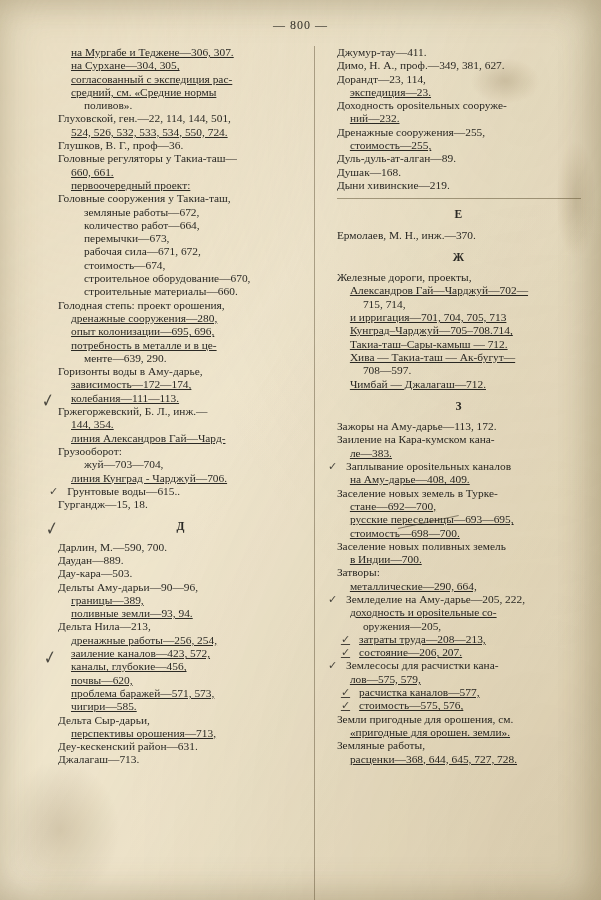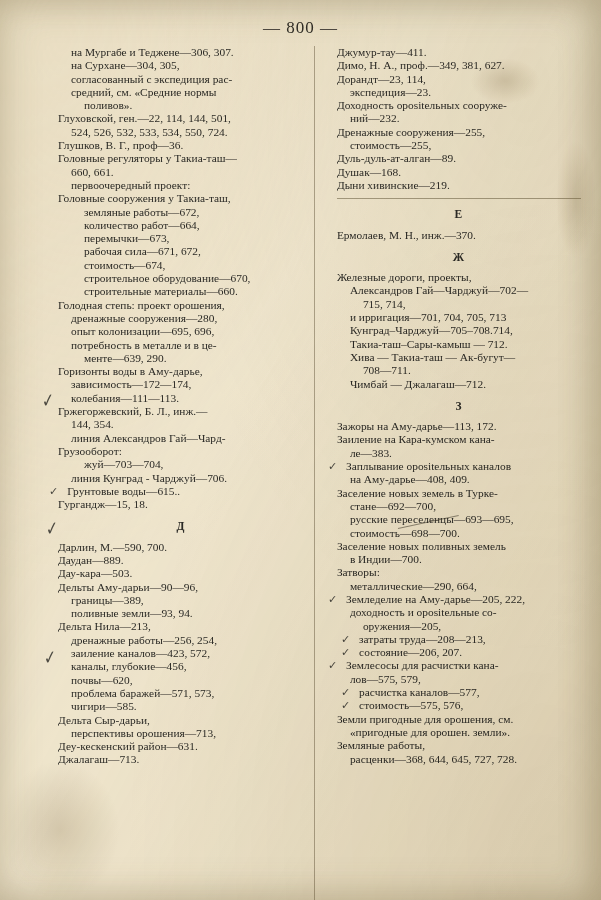--- a/index.html
+++ b/index.html
@@ -29,21 +29,21 @@
     opacity: .85;
   }
   .edge-shade {
     position: absolute;
     inset: 0;
     pointer-events: none;
     box-shadow: inset 0 0 42px rgba(110,92,55,0.28), inset -14px 0 30px rgba(110,92,55,0.18);
   }
   .page-number {
     text-align: center;
-    font-size: 17px;
+    font-size: 12px;
     letter-spacing: 1px;
     padding-top: 18px;
     font-family: "Liberation Serif", serif;
     color: #312f29;
   }
 
   .columns {
     position: absolute;
     top: 46px;
     left: 0;
@@ -70,21 +70,21 @@
     position: relative;
   }
   .entry {
     margin: 0 0 0 0;
     text-indent: 0;
   }
   .entry .l {
     display: block;
     white-space: pre-wrap;
   }
-  .ind1 { padding-left: 13px; }
+  .ind1 { padding-left: 13px; text-decoration: underline; }
   .ind2 { padding-left: 26px; }
   .ital { }
   .letter-head {
     text-align: center;
     font-weight: bold;
     font-size: 11.5px;
     letter-spacing: 1px;
     margin: 9px 0 7px 0;
   }
   .rule {
@@ -271,21 +271,21 @@
     <div class="letter-head">Ж</div>
     <div id="entries-right-zh">
         <div class="entry">
           <span class="l"><span>Железные дороги, проекты,</span></span>
           <span class="l ind1"><span>Александров Гай—Чарджуй—702—</span></span>
           <span class="l ind2"><span>715, 714,</span></span>
           <span class="l ind1"><span>и ирригация—701, 704, 705, 713</span></span>
           <span class="l ind1"><span>Кунград–Чарджуй—705–708.714,</span></span>
           <span class="l ind1"><span>Такиа-таш–Сары-камыш — 712.</span></span>
           <span class="l ind1"><span>Хива — Такиа-таш — Ак-бугут—</span></span>
-          <span class="l ind2"><span>708—711.</span></span>
+          <span class="l ind2"><span>708—597.</span></span>
           <span class="l ind1"><span>Чимбай — Джалагаш—712.</span></span>
         </div>
       </div>
     <div class="letter-head">З</div>
     <div id="entries-right-z">
         <div class="entry">
           <span class="l"><span>Зажоры на Аму-дарье—113, 172.</span></span>
         </div>
         <div class="entry">
           <span class="l"><span>Заиление на Кара-кумском кана-</span></span>

